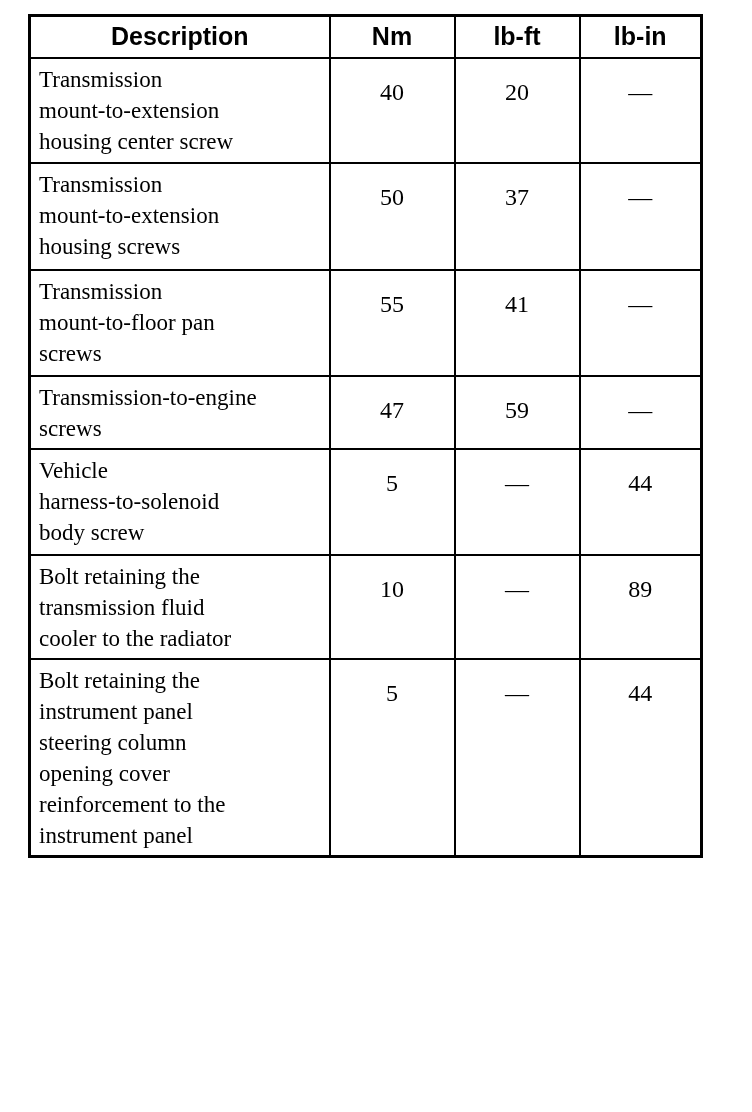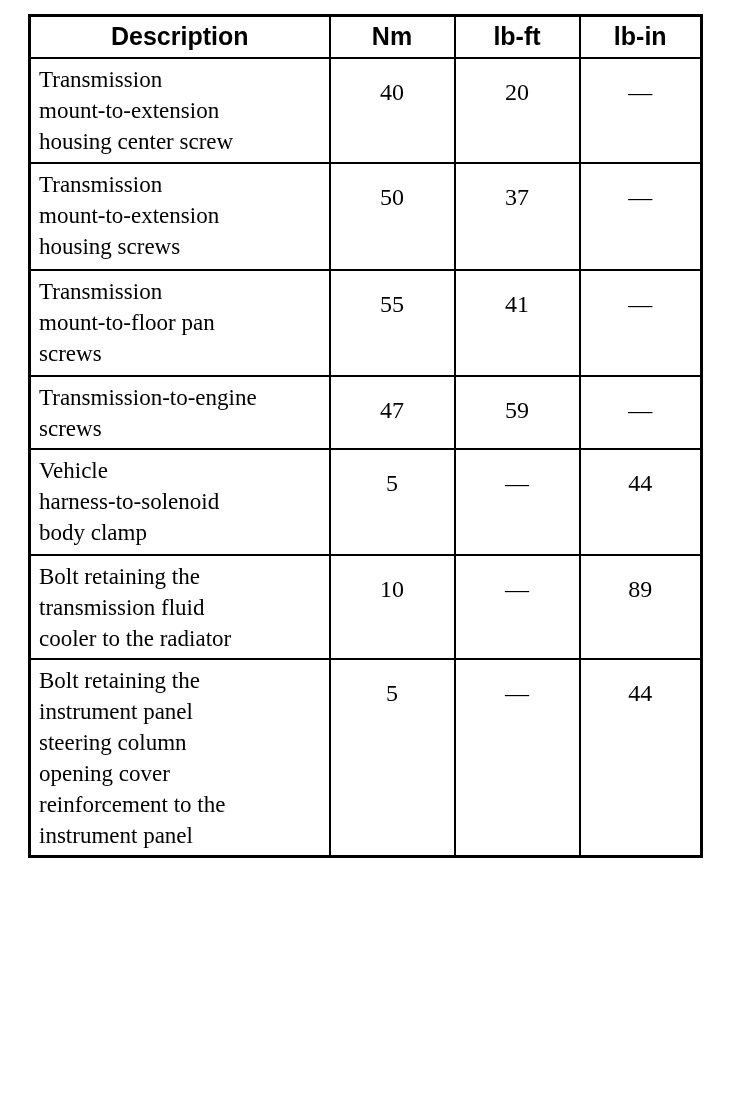--- a/index.html
+++ b/index.html
@@ -106,21 +106,21 @@
       <tr class="r4">
         <td class="desc">Transmission-to-engine
 screws</td>
         <td class="num">47</td>
         <td class="num">59</td>
         <td class="num">—</td>
       </tr>
       <tr class="r5">
         <td class="desc">Vehicle
 harness-to-solenoid
-body clamp</td>
+body screw</td>
         <td class="num">5</td>
         <td class="num">—</td>
         <td class="num">44</td>
       </tr>
       <tr class="r6">
         <td class="desc">Bolt retaining the
 transmission fluid
 cooler to the radiator</td>
         <td class="num">10</td>
         <td class="num">—</td>

